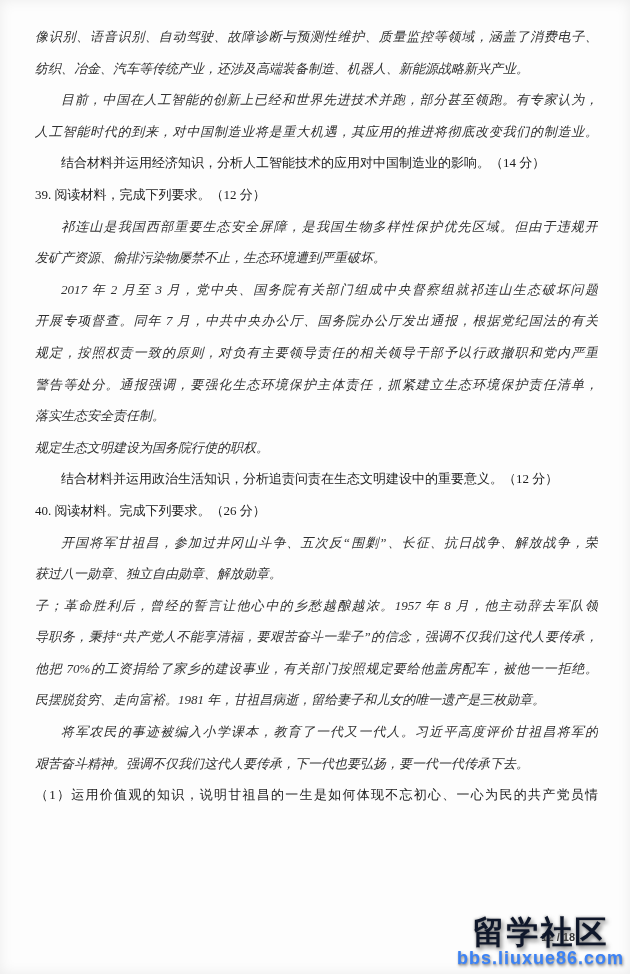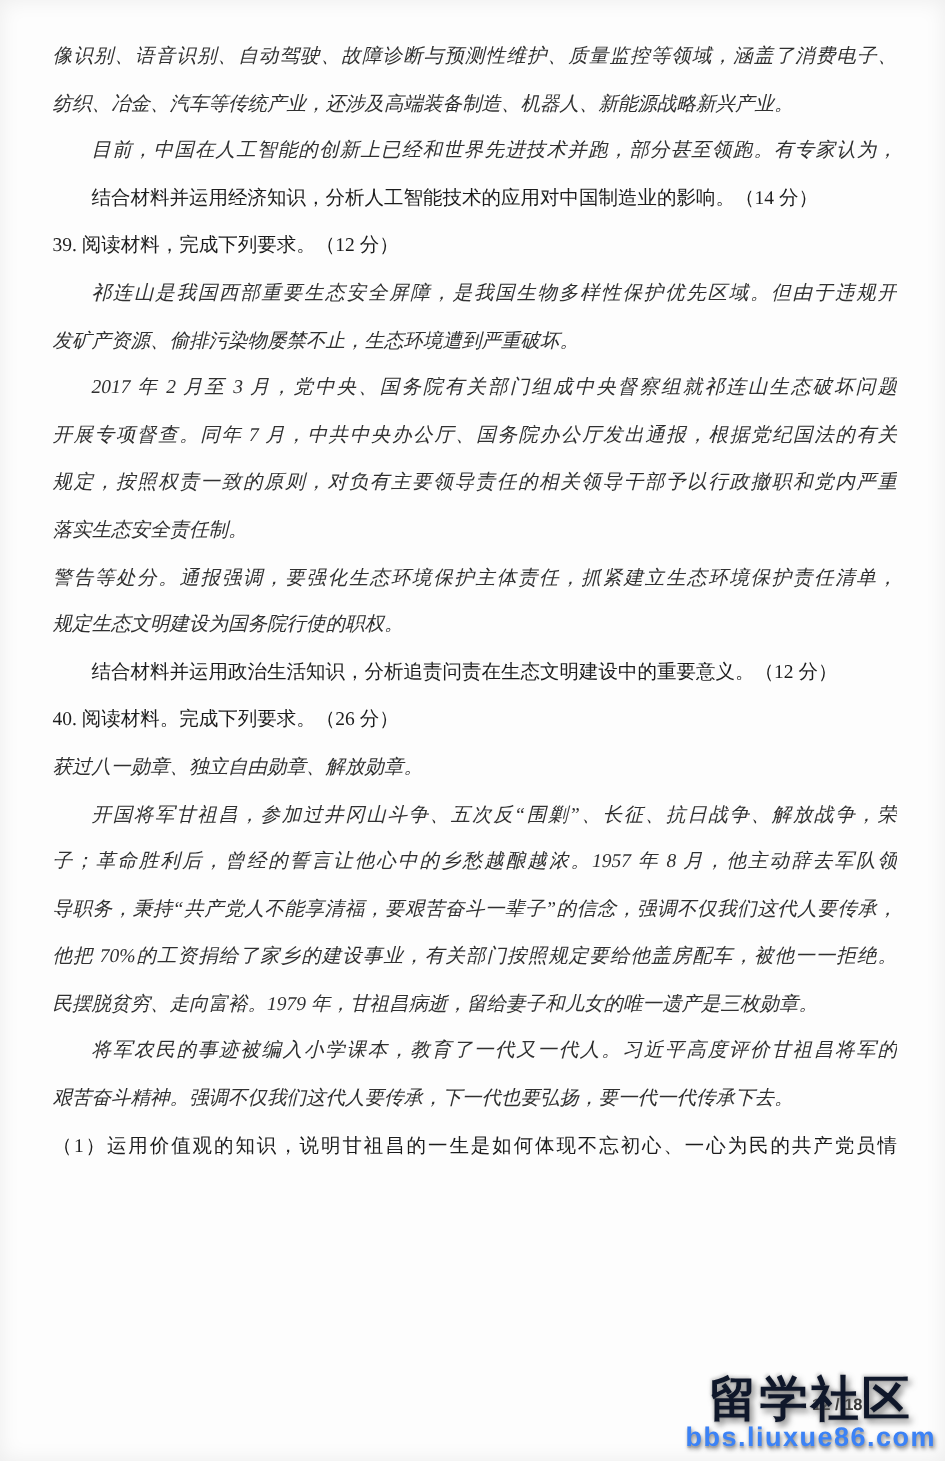--- a/index.html
+++ b/index.html
@@ -84,38 +84,39 @@
 </style>
 </head>
 <body>
 
 <div class="page">
 
   <div class="text-area">
       <div class="line material just">像识别、语音识别、自动驾驶、故障诊断与预测性维护、质量监控等领域，涵盖了消费电子、</div>
       <div class="line material">纺织、冶金、汽车等传统产业，还涉及高端装备制造、机器人、新能源战略新兴产业。</div>
       <div class="line material indent just">目前，中国在人工智能的创新上已经和世界先进技术并跑，部分甚至领跑。有专家认为，</div>
+      <div class="line material just">人工智能时代的到来，对中国制造业将是重大机遇，其应用的推进将彻底改变我们的制造业。</div>
       <div class="line question indent">结合材料并运用经济知识，分析人工智能技术的应用对中国制造业的影响。（14 分）</div>
       <div class="line question">39. 阅读材料，完成下列要求。（12 分）</div>
       <div class="line material indent just">祁连山是我国西部重要生态安全屏障，是我国生物多样性保护优先区域。但由于违规开</div>
       <div class="line material">发矿产资源、偷排污染物屡禁不止，生态环境遭到严重破坏。</div>
       <div class="line material indent just">2017 年 2 月至 3 月，党中央、国务院有关部门组成中央督察组就祁连山生态破坏问题</div>
       <div class="line material just">开展专项督查。同年 7 月，中共中央办公厅、国务院办公厅发出通报，根据党纪国法的有关</div>
       <div class="line material just">规定，按照权责一致的原则，对负有主要领导责任的相关领导干部予以行政撤职和党内严重</div>
+      <div class="line material just">警告等处分。通报强调，要强化生态环境保护主体责任，抓紧建立生态环境保护责任清单，</div>
       <div class="line material">落实生态安全责任制。</div>
-      <div class="line material just">警告等处分。通报强调，要强化生态环境保护主体责任，抓紧建立生态环境保护责任清单，</div>
       <div class="line material">规定生态文明建设为国务院行使的职权。</div>
       <div class="line question indent">结合材料并运用政治生活知识，分析追责问责在生态文明建设中的重要意义。（12 分）</div>
       <div class="line question">40. 阅读材料。完成下列要求。（26 分）</div>
+      <div class="line material indent just">开国将军甘祖昌，参加过井冈山斗争、五次反“围剿”、长征、抗日战争、解放战争，荣</div>
       <div class="line material">获过八一勋章、独立自由勋章、解放勋章。</div>
-      <div class="line material indent just">开国将军甘祖昌，参加过井冈山斗争、五次反“围剿”、长征、抗日战争、解放战争，荣</div>
       <div class="line material just">子；革命胜利后，曾经的誓言让他心中的乡愁越酿越浓。1957 年 8 月，他主动辞去军队领</div>
       <div class="line material just">导职务，秉持“共产党人不能享清福，要艰苦奋斗一辈子”的信念，强调不仅我们这代人要传承，</div>
       <div class="line material just">他把 70%的工资捐给了家乡的建设事业，有关部门按照规定要给他盖房配车，被他一一拒绝。</div>
-      <div class="line material">民摆脱贫穷、走向富裕。1979 年，甘祖昌病逝，留给妻子和儿女的唯一遗产是三枚勋章。</div>
+      <div class="line material">民摆脱贫穷、走向富裕。1981 年，甘祖昌病逝，留给妻子和儿女的唯一遗产是三枚勋章。</div>
       <div class="line material indent just">将军农民的事迹被编入小学课本，教育了一代又一代人。习近平高度评价甘祖昌将军的</div>
       <div class="line material">艰苦奋斗精神。强调不仅我们这代人要传承，下一代也要弘扬，要一代一代传承下去。</div>
       <div class="line question just">（1）运用价值观的知识，说明甘祖昌的一生是如何体现不忘初心、一心为民的共产党员情</div>
     </div>
 
   <div class="page-number">12 / 18</div>
 
   <div class="watermark">
     <div class="wm-title">留学社区</div>
     <div class="wm-url">bbs.liuxue86.com</div>

